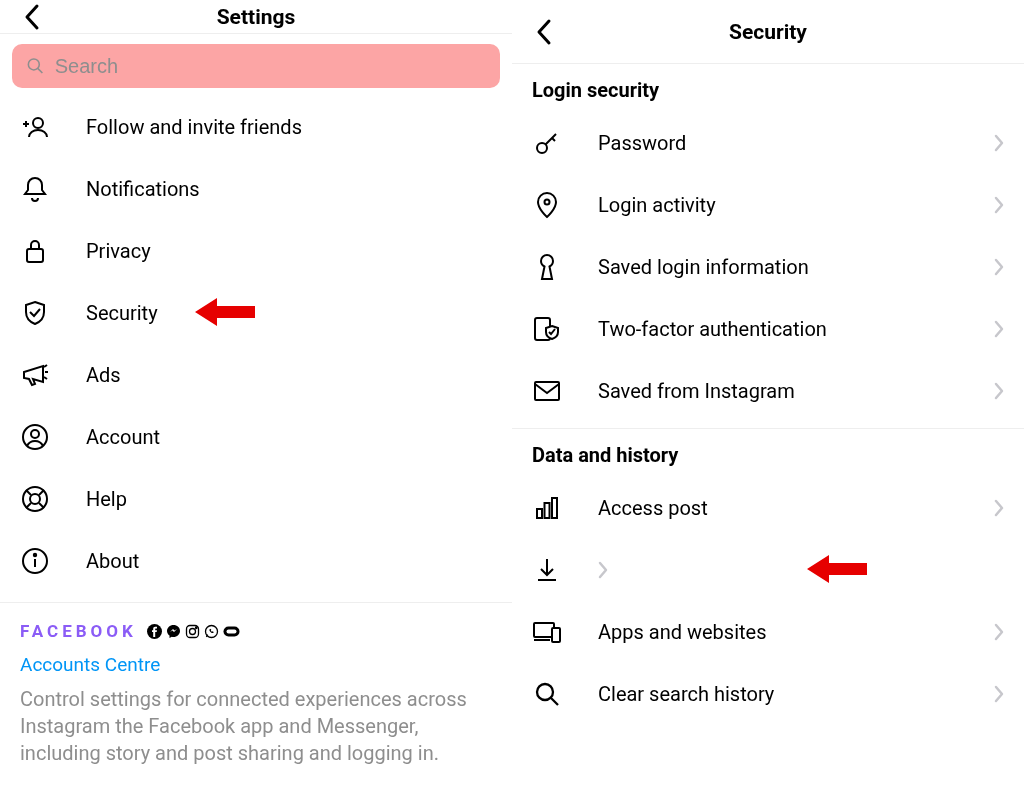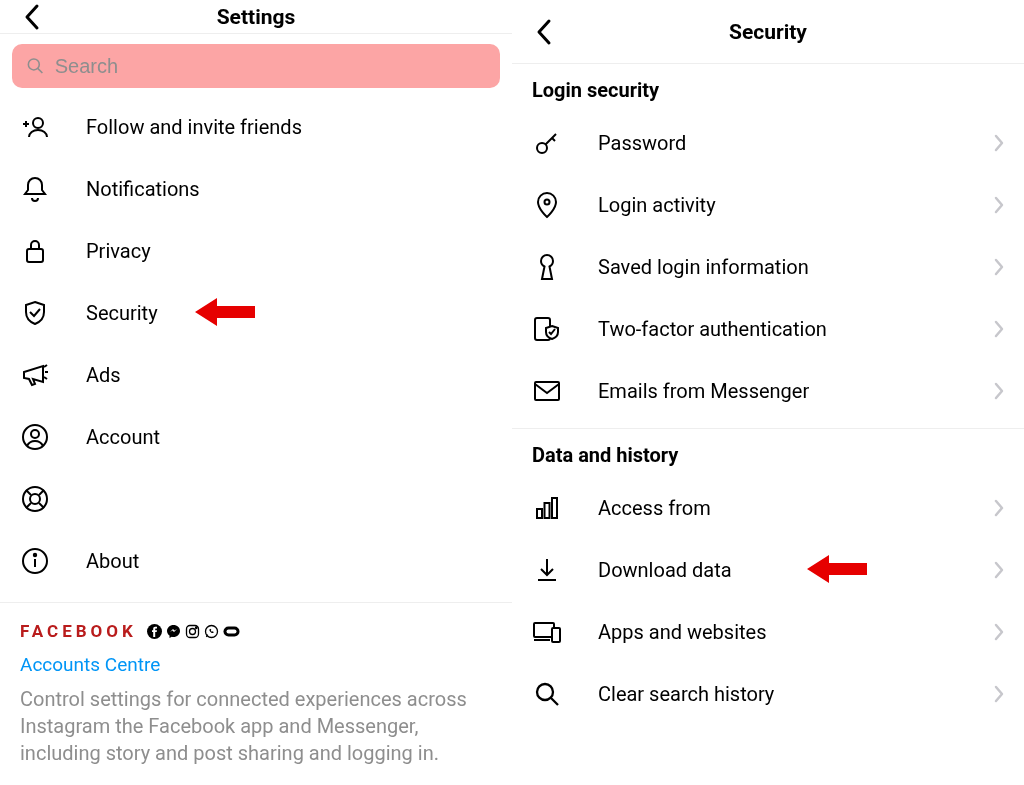--- a/index.html
+++ b/index.html
@@ -111,21 +111,21 @@
   }
   .fb-row {
     display: flex;
     align-items: center;
     gap: 10px;
     margin-bottom: 12px;
   }
   .fb-word {
     font-weight: 700;
     letter-spacing: 4px;
-    color: #b91c1c;
+    color: #8b5cf6;
     font-size: 17px;
   }
   .fb-icons {
     display: flex;
     gap: 4px;
     align-items: center;
   }
   .fb-icons svg { display:block; }
   .accounts-link {
     color: #0095f6;
@@ -239,20 +239,21 @@
       <span class="icon-slot">
         <svg width="28" height="28" viewBox="0 0 28 28" fill="none" stroke="#000" stroke-width="2">
             <circle cx="14" cy="14" r="12"></circle>
             <circle cx="14" cy="14" r="5"></circle>
             <line x1="5" y1="5" x2="10" y2="10"></line>
             <line x1="23" y1="5" x2="18" y2="10"></line>
             <line x1="5" y1="23" x2="10" y2="18"></line>
             <line x1="23" y1="23" x2="18" y2="18"></line>
           </svg>
       </span>
+      <span class="label">Help</span>
     </div>
     <div class="item">
       <span class="icon-slot">
         <svg width="28" height="28" viewBox="0 0 28 28" fill="none" stroke="#000" stroke-width="2">
             <circle cx="14" cy="14" r="12"></circle>
             <line x1="14" y1="12" x2="14" y2="20"></line>
             <circle cx="14" cy="8" r="1.2" fill="#000"></circle>
           </svg>
       </span>
       <span class="label">About</span>
@@ -353,52 +354,51 @@
           <polyline points="2,2 8,9 2,16"></polyline>
         </svg>
     </div>
     <div class="item">
       <span class="icon-slot">
         <svg width="28" height="22" viewBox="0 0 28 22" fill="none" stroke="#000" stroke-width="2">
             <rect x="2" y="2" width="24" height="18" rx="1"></rect>
             <polyline points="2,4 14,13 26,4"></polyline>
           </svg>
       </span>
-      <span class="label">Emails from Messenger</span>
+      <span class="label">Saved from Instagram</span>
       <svg class="chev" width="10" height="18" viewBox="0 0 10 18" fill="none" stroke="#c7c7cc" stroke-width="2.5" stroke-linecap="round" stroke-linejoin="round">
           <polyline points="2,2 8,9 2,16"></polyline>
         </svg>
     </div>
   </div>
 
   <div class="section-divider"></div>
   <div class="section-title">Data and history</div>
   <div class="list">
     <div class="item">
       <span class="icon-slot">
         <svg width="26" height="26" viewBox="0 0 26 26" fill="none" stroke="#000" stroke-width="2">
             <rect x="3" y="14" width="5" height="9"></rect>
             <rect x="10.5" y="8" width="5" height="15"></rect>
             <rect x="18" y="3" width="5" height="20"></rect>
           </svg>
       </span>
-      <span class="label">Access from</span>
+      <span class="label">Access post</span>
       <svg class="chev" width="10" height="18" viewBox="0 0 10 18" fill="none" stroke="#c7c7cc" stroke-width="2.5" stroke-linecap="round" stroke-linejoin="round">
           <polyline points="2,2 8,9 2,16"></polyline>
         </svg>
     </div>
     <div class="item">
       <span class="icon-slot">
         <svg width="24" height="26" viewBox="0 0 24 26" fill="none" stroke="#000" stroke-width="2">
             <line x1="12" y1="2" x2="12" y2="17"></line>
             <polyline points="6,12 12,18 18,12"></polyline>
             <line x1="3" y1="23" x2="21" y2="23"></line>
           </svg>
       </span>
-      <span class="label">Download data</span>
       <div class="arrow-annot" style="left:295px; top:14px;">
         <svg width="60" height="32" viewBox="0 0 60 32">
             <polygon points="0,16 22,2 22,10 60,10 60,22 22,22 22,30" fill="#e60000"></polygon>
           </svg>
       </div>
       <svg class="chev" width="10" height="18" viewBox="0 0 10 18" fill="none" stroke="#c7c7cc" stroke-width="2.5" stroke-linecap="round" stroke-linejoin="round">
           <polyline points="2,2 8,9 2,16"></polyline>
         </svg>
     </div>
     <div class="item">

